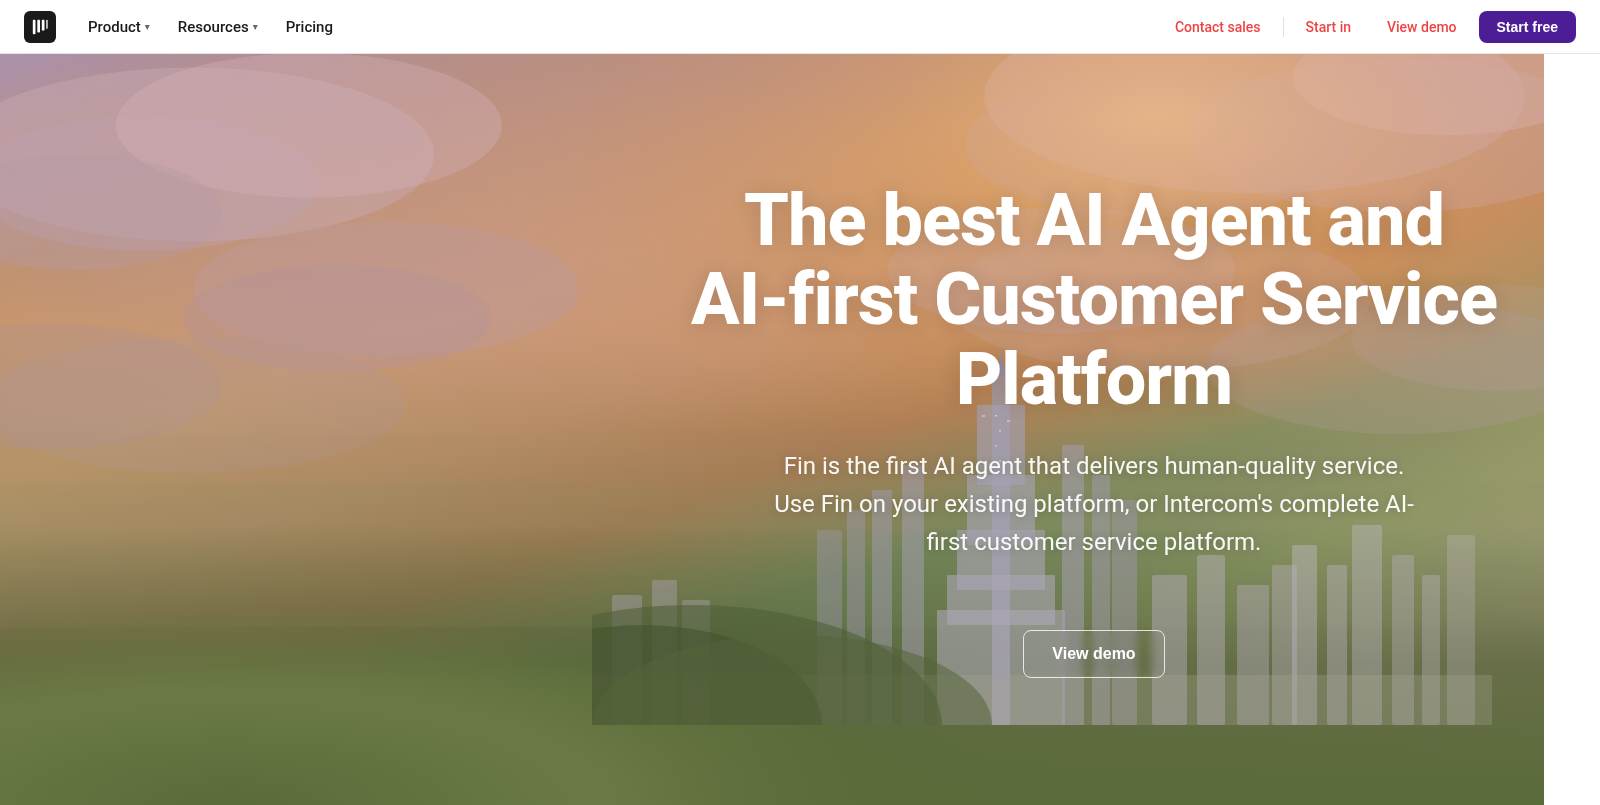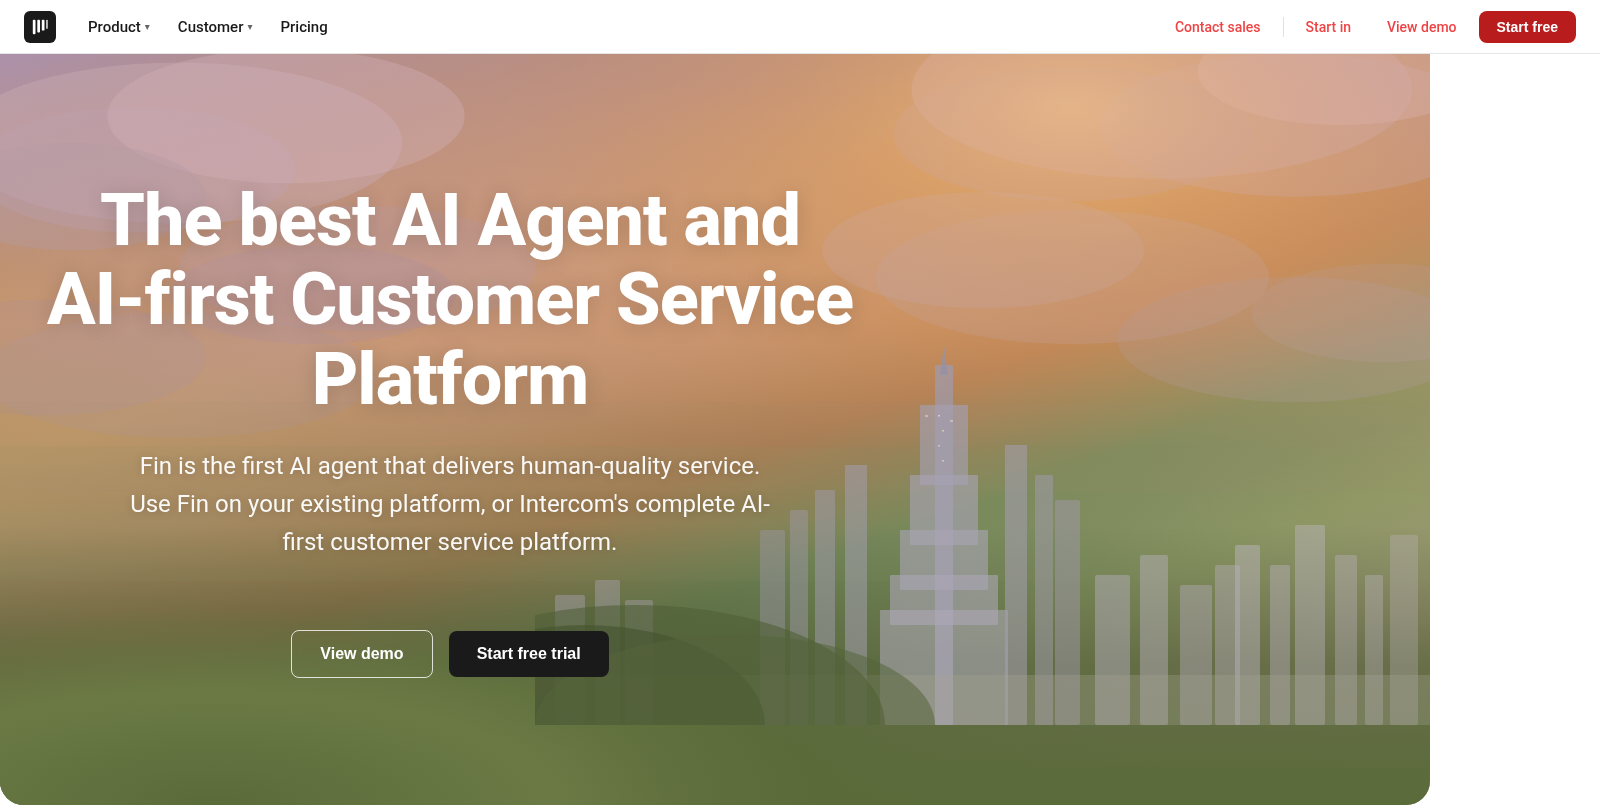--- a/index.html
+++ b/index.html
@@ -90,39 +90,38 @@
     }
 
     .nav-divider {
       width: 1px;
       height: 20px;
       background: #e0e0e0;
     }
 
     .btn-start-free {
       padding: 8px 18px;
-      background: #b91c1c;
+      background: #4c1d95;
       color: white;
       border: none;
       border-radius: 8px;
       font-size: 14px;
       font-weight: 600;
       cursor: pointer;
     }
 
     
     .hero {
       position: relative;
-      width: 1430px;
+      width: 1544px;
       height: 805px;
       overflow: hidden;
       display: flex;
       align-items: center;
-      justify-content: flex-start;
-      border-radius: 24px;
+      justify-content: flex-end;
     }
 
     .hero-bg {
       position: absolute;
       inset: 0;
       background: linear-gradient(
         160deg,
         #b8a0c8 0%,
         #c4956a 20%,
         #d4a070 35%,
@@ -252,21 +251,21 @@
       <rect x="17" y="2" width="1.5" height="10" rx="0.75"></rect>
     </svg>
   </div>
 
   <div class="navbar-left">
     <a class="nav-item">
       <span>Product</span>
       <span class="nav-chevron">▾</span>
     </a>
     <a class="nav-item">
-      <span>Customer</span>
+      <span>Resources</span>
       <span class="nav-chevron">▾</span>
     </a>
     <a class="nav-item">
       <span>Pricing</span>
     </a>
   </div>
 
   <div class="navbar-right">
     <a class="nav-link">Contact sales</a>
     <div class="nav-divider"></div>
@@ -365,16 +364,15 @@
   </svg>
 
   <div class="hero-content">
     <h1 class="hero-title">
       <span>The best AI Agent and</span><br>
       <span>AI-first Customer Service Platform</span>
     </h1>
     <p class="hero-subtitle">Fin is the first AI agent that delivers human-quality service. Use Fin on your existing platform, or Intercom's complete AI-first customer service platform.</p>
     <div class="hero-buttons">
       <button class="btn-view-demo">View demo</button>
-      <button class="btn-start-trial">Start free trial</button>
     </div>
   </div>
 </section>
 
 </body></html>

